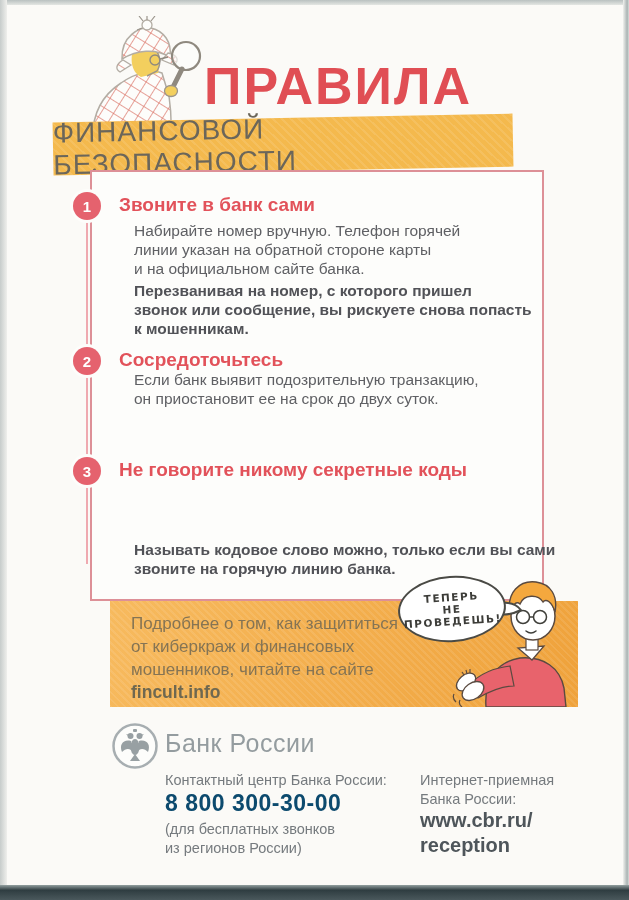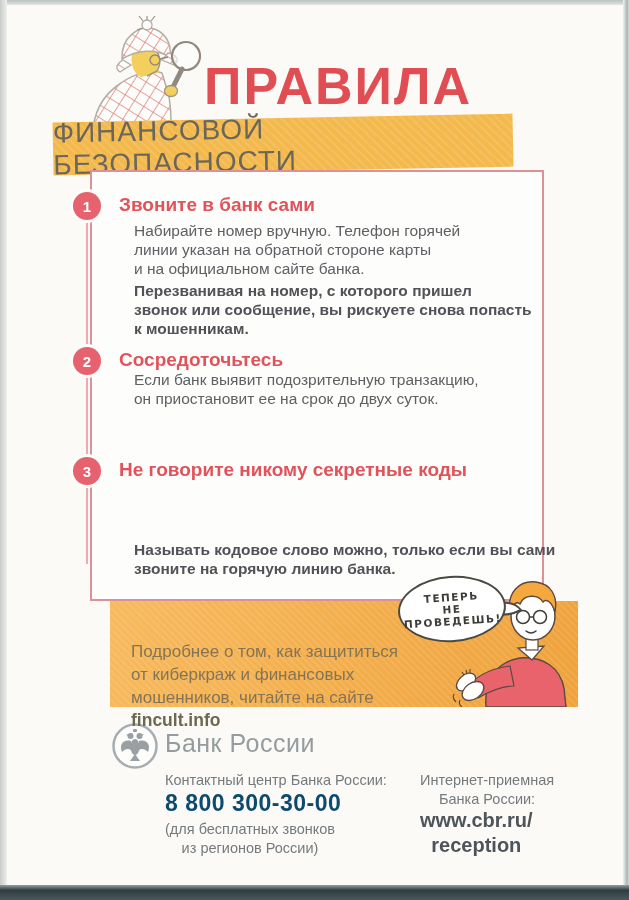--- a/index.html
+++ b/index.html
@@ -28,42 +28,42 @@
   .txt{position:absolute;left:134px;font-size:15.5px;line-height:19px;color:#5f6064;}
   .txt .line{white-space:nowrap;}
   .txt.bold{font-weight:700;color:#515257;}
 
   
   .promo{position:absolute;left:110px;top:601px;width:468px;height:106px;
          background:linear-gradient(105deg,#f7ba5e,#efa23b);
          }
   .promo:after{content:"";position:absolute;inset:0;
          background-image:repeating-linear-gradient(45deg,rgba(255,255,255,.09) 0 2px,rgba(0,0,0,0) 2px 5px);}
-  .promo-text{position:absolute;left:131px;top:612px;font-size:17px;line-height:23px;color:#857454;z-index:3;margin-top:28px;}
+  .promo-text{position:absolute;left:131px;top:612px;font-size:17px;line-height:23px;color:#857454;z-index:3;}
   .promo-text .line{white-space:nowrap;}
   .promo-site{font-weight:700;color:#6f6850;font-size:17.5px;}
 
   .character{position:absolute;left:448px;top:576px;z-index:4;}
   .bubble{position:absolute;left:398px;top:576px;width:104px;height:62px;background:#fff;
           border:2px solid #4a4a45;border-radius:50%;z-index:5;transform:rotate(-4deg);
           display:flex;flex-direction:column;align-items:center;justify-content:center;}
   .bubble .bline{font-size:10.5px;line-height:12px;letter-spacing:1.5px;color:#3c3c38;font-weight:700;
                  font-family:"DejaVu Sans",sans-serif;}
   .bubble-tail{position:absolute;left:497px;top:598px;z-index:4;}
 
   
   .logo{position:absolute;left:112px;top:723px;}
   .bank-name{position:absolute;left:165px;top:729px;font-size:25px;color:#949c9f;letter-spacing:.5px;}
   .f-label{font-size:14.5px;line-height:19px;color:#757a7e;}
   .contact-label{position:absolute;left:165px;top:771px;}
   .phone{position:absolute;left:165px;top:790px;font-size:23px;font-weight:700;color:#0c4a6e;letter-spacing:.5px;}
   .phone-note{position:absolute;left:165px;top:820px;}
   .web-label{position:absolute;left:420px;top:771px;}
   .url{position:absolute;left:420px;top:808px;font-size:20px;line-height:25px;font-weight:700;color:#4e555a;}
-  .nowrap{white-space:nowrap;text-align:center;}
+  .nowrap{white-space:nowrap;}
 </style>
 </head>
 <body>
 
 <div class="photo">
   <div class="edge-top"></div>
   <div class="edge-left"></div>
   <div class="edge-right"></div>
 
   <svg class="detective" style="position:absolute;left:83px;top:16px;" width="128" height="152" viewBox="0 0 128 152">

